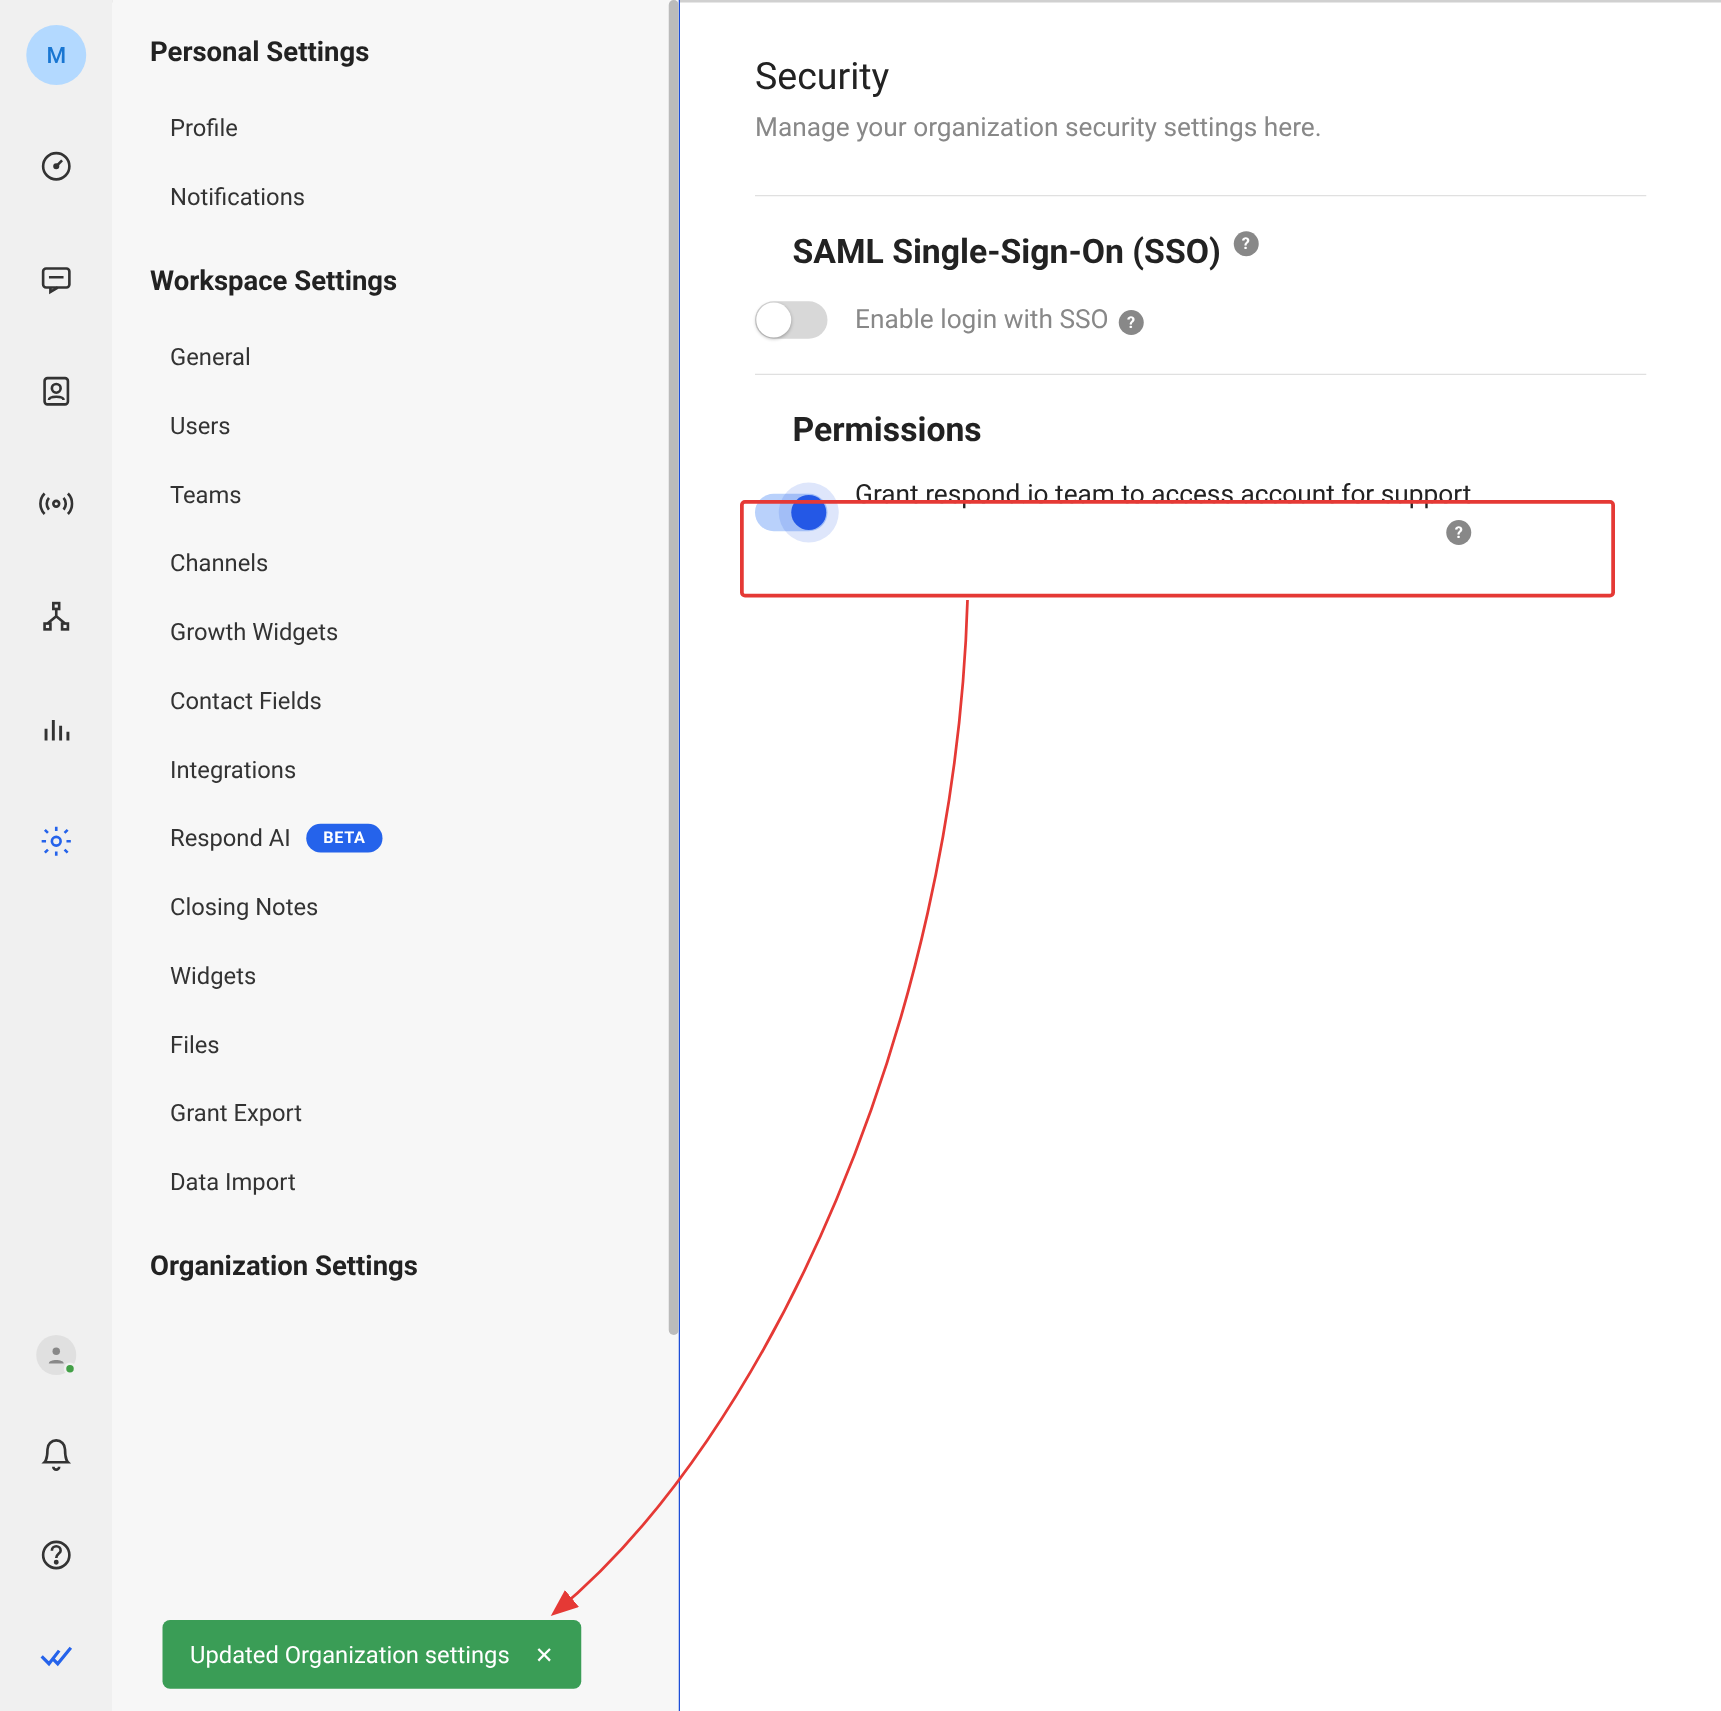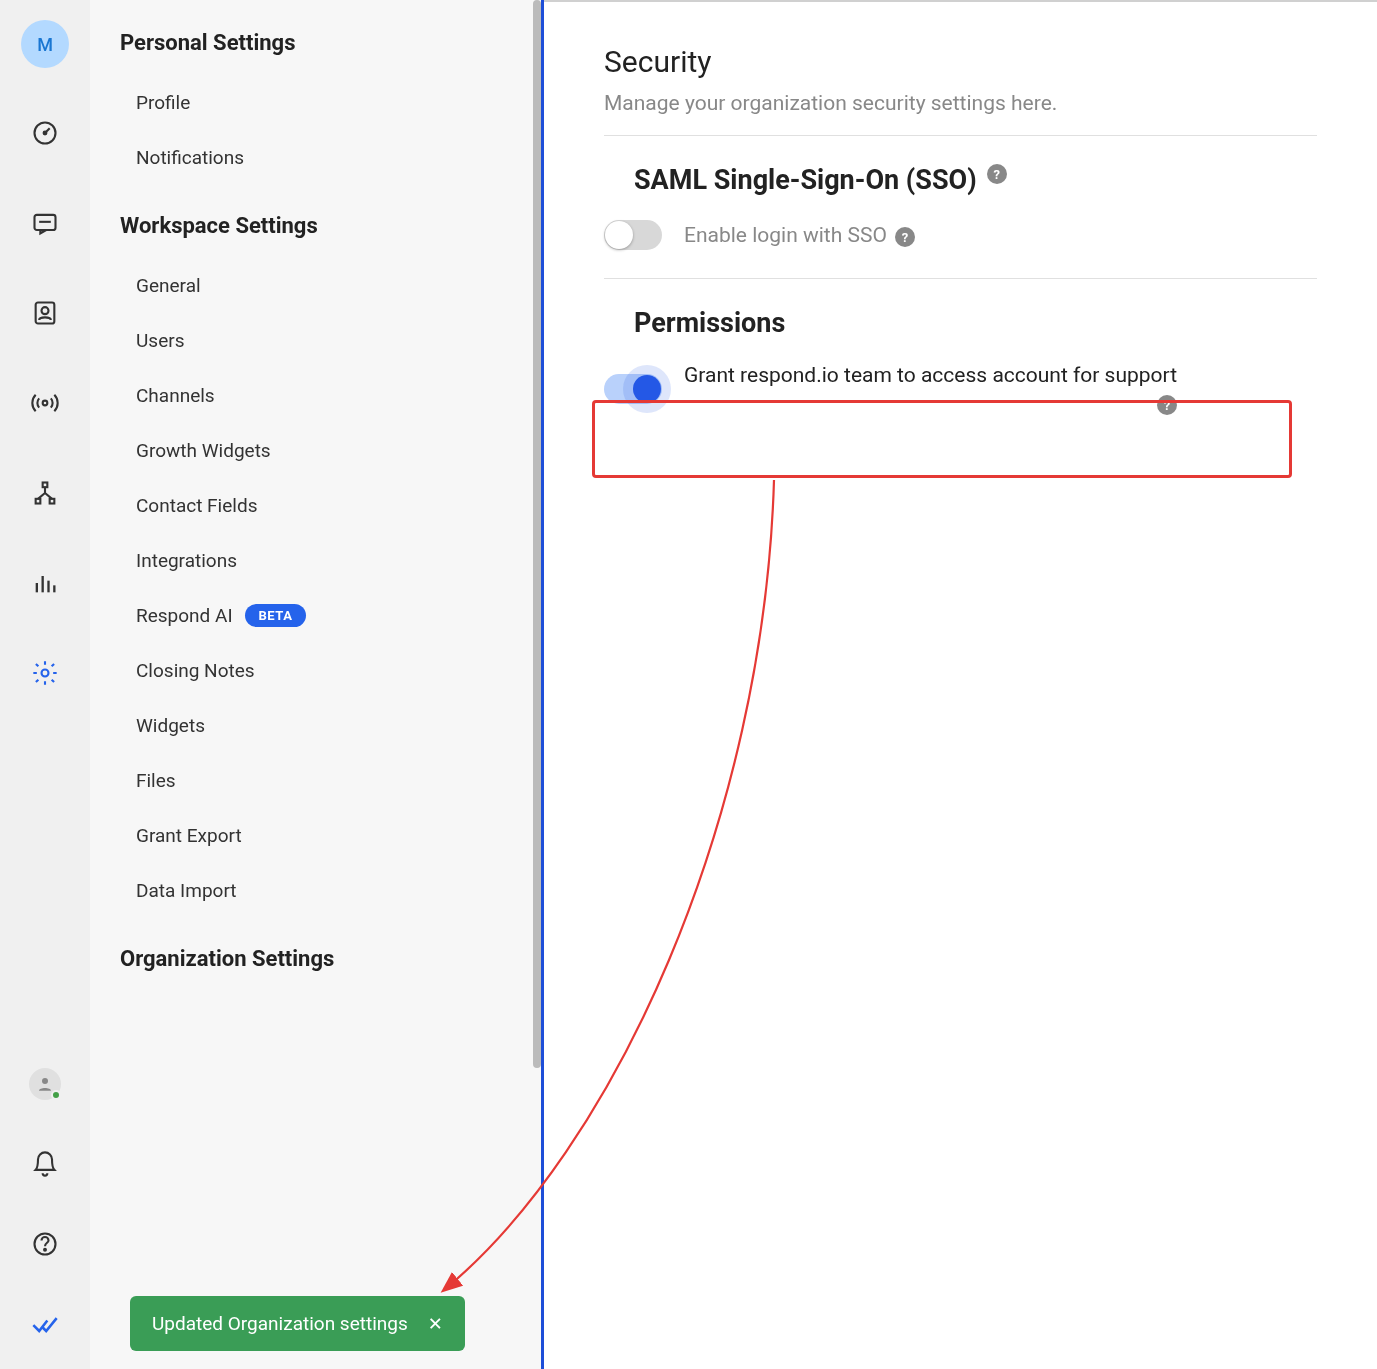--- a/index.html
+++ b/index.html
@@ -93,21 +93,21 @@
       height: 10px;
       background: #43a047;
       border: 2px solid #f0f0f0;
       border-radius: 50%;
     }
 
     
     .settings-sidebar {
       width: 454px;
       background: #f7f7f7;
-      border-right: 3px solid #1d4ed8;
+      border-right: 1px solid #1d4ed8;
       padding: 30px 0 16px 30px;
       position: relative;
       overflow: hidden;
     }
     .settings-group-title {
       font-size: 22px;
       font-weight: 700;
       color: #222;
       margin-bottom: 20px;
       padding-left: 0;
@@ -161,21 +161,21 @@
     }
     .page-title {
       font-size: 30px;
       font-weight: 400;
       color: #222;
       margin-bottom: 12px;
     }
     .page-subtitle {
       font-size: 21px;
       color: #888;
-      margin-bottom: 20px;
+      margin-bottom: 41px;
     }
     .section-divider {
       height: 1px;
       background: #e0e0e0;
       margin: 0 0 28px 0;
     }
     .section-title {
       font-size: 27px;
       font-weight: 700;
       color: #222;
@@ -392,20 +392,23 @@
         </div>
     </div>
 
     <div class="settings-group">
       <div class="settings-group-title">Workspace Settings</div>
       <div class="settings-item">
           <span>General</span>
         </div>
       <div class="settings-item">
           <span>Users</span>
+        </div>
+      <div class="settings-item">
+          <span>Teams</span>
         </div>
       <div class="settings-item">
           <span>Channels</span>
         </div>
       <div class="settings-item">
           <span>Growth Widgets</span>
         </div>
       <div class="settings-item">
           <span>Contact Fields</span>
         </div>

